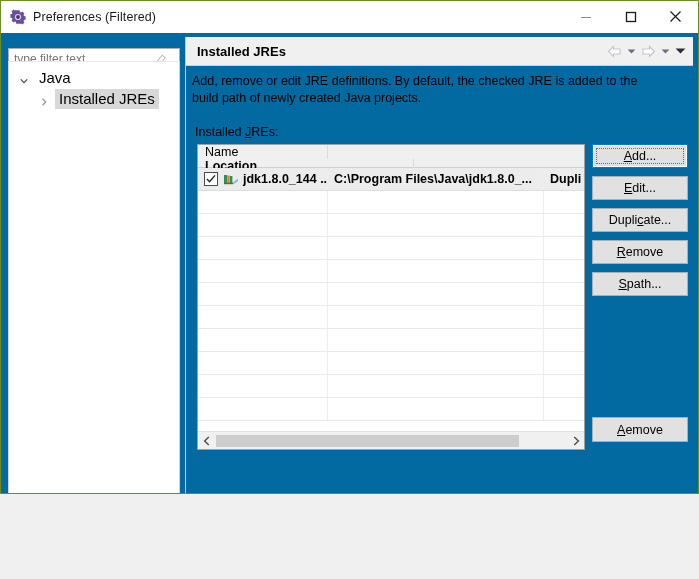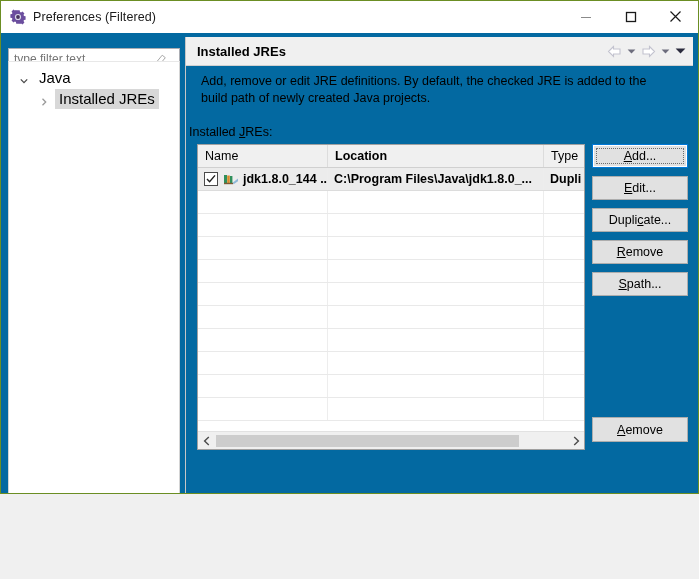--- a/index.html
+++ b/index.html
@@ -108,44 +108,45 @@
     font-size: 13px; font-weight: bold; color: #000;
   }
   #nav-icons {
     position: absolute; right: 6px; top: 0; height: 28px;
     display: flex; align-items: center; gap: 2px;
   }
   .nav-ic { width: 17px; height: 20px; display:flex; align-items:center; justify-content:center; }
   .nav-caret { width: 13px; height: 20px; display:flex; align-items:center; justify-content:center; }
 
   #description {
-    position: absolute; left: 15px; top: 36px; width: 468px;
+    position: absolute; left: 6px; top: 36px; width: 468px;
     font-size: 12.5px; line-height: 17px; color: #000;
   }
 
   #jres-label {
-    position: absolute; left: 3px; top: 88px;
+    position: absolute; left: 9px; top: 88px;
     font-size: 12.5px;
   }
   #jres-label u { text-decoration: underline; }
 
   
   #table-wrap {
     position: absolute; left: 11px; top: 107px;
     width: 388px; height: 306px;
     box-sizing: border-box;
     border: 1px solid #a0a0a0;
     background: #ffffff;
     overflow: hidden;
   }
   #table-head {
     display: flex; height: 23px;
     background: #f0f0f0;
     border-bottom: 1px solid #d0d0d0;
     box-sizing: border-box;
+    flex-direction: column;
   }
   .th {
     font-size: 12.5px; color: #000;
     display: flex; align-items: center;
     padding-left: 7px;
     box-sizing: border-box;
     border-right: 1px solid #dcdcdc;
     height: 22px;
   }
   .th.c0 { width: 130px; }

